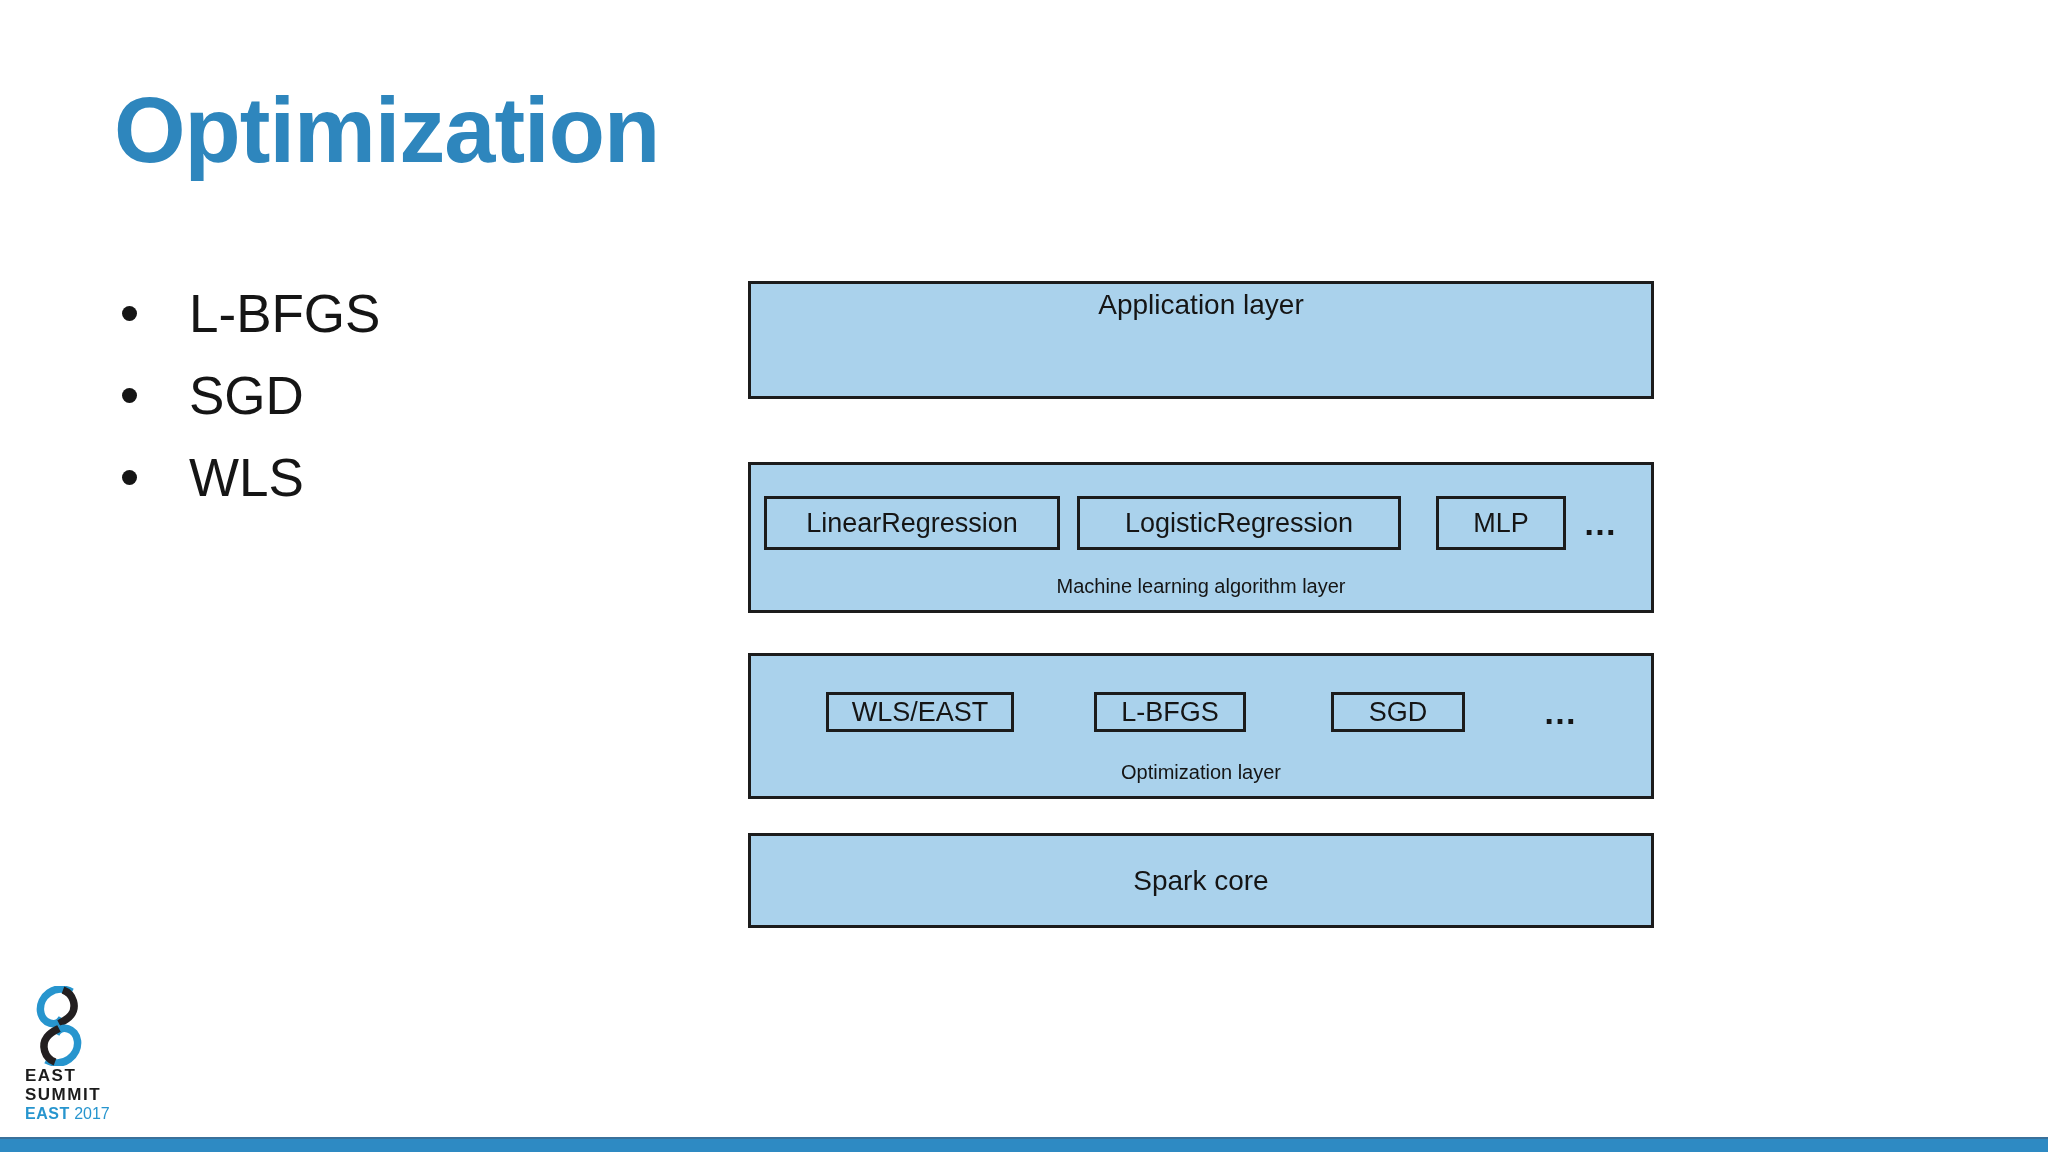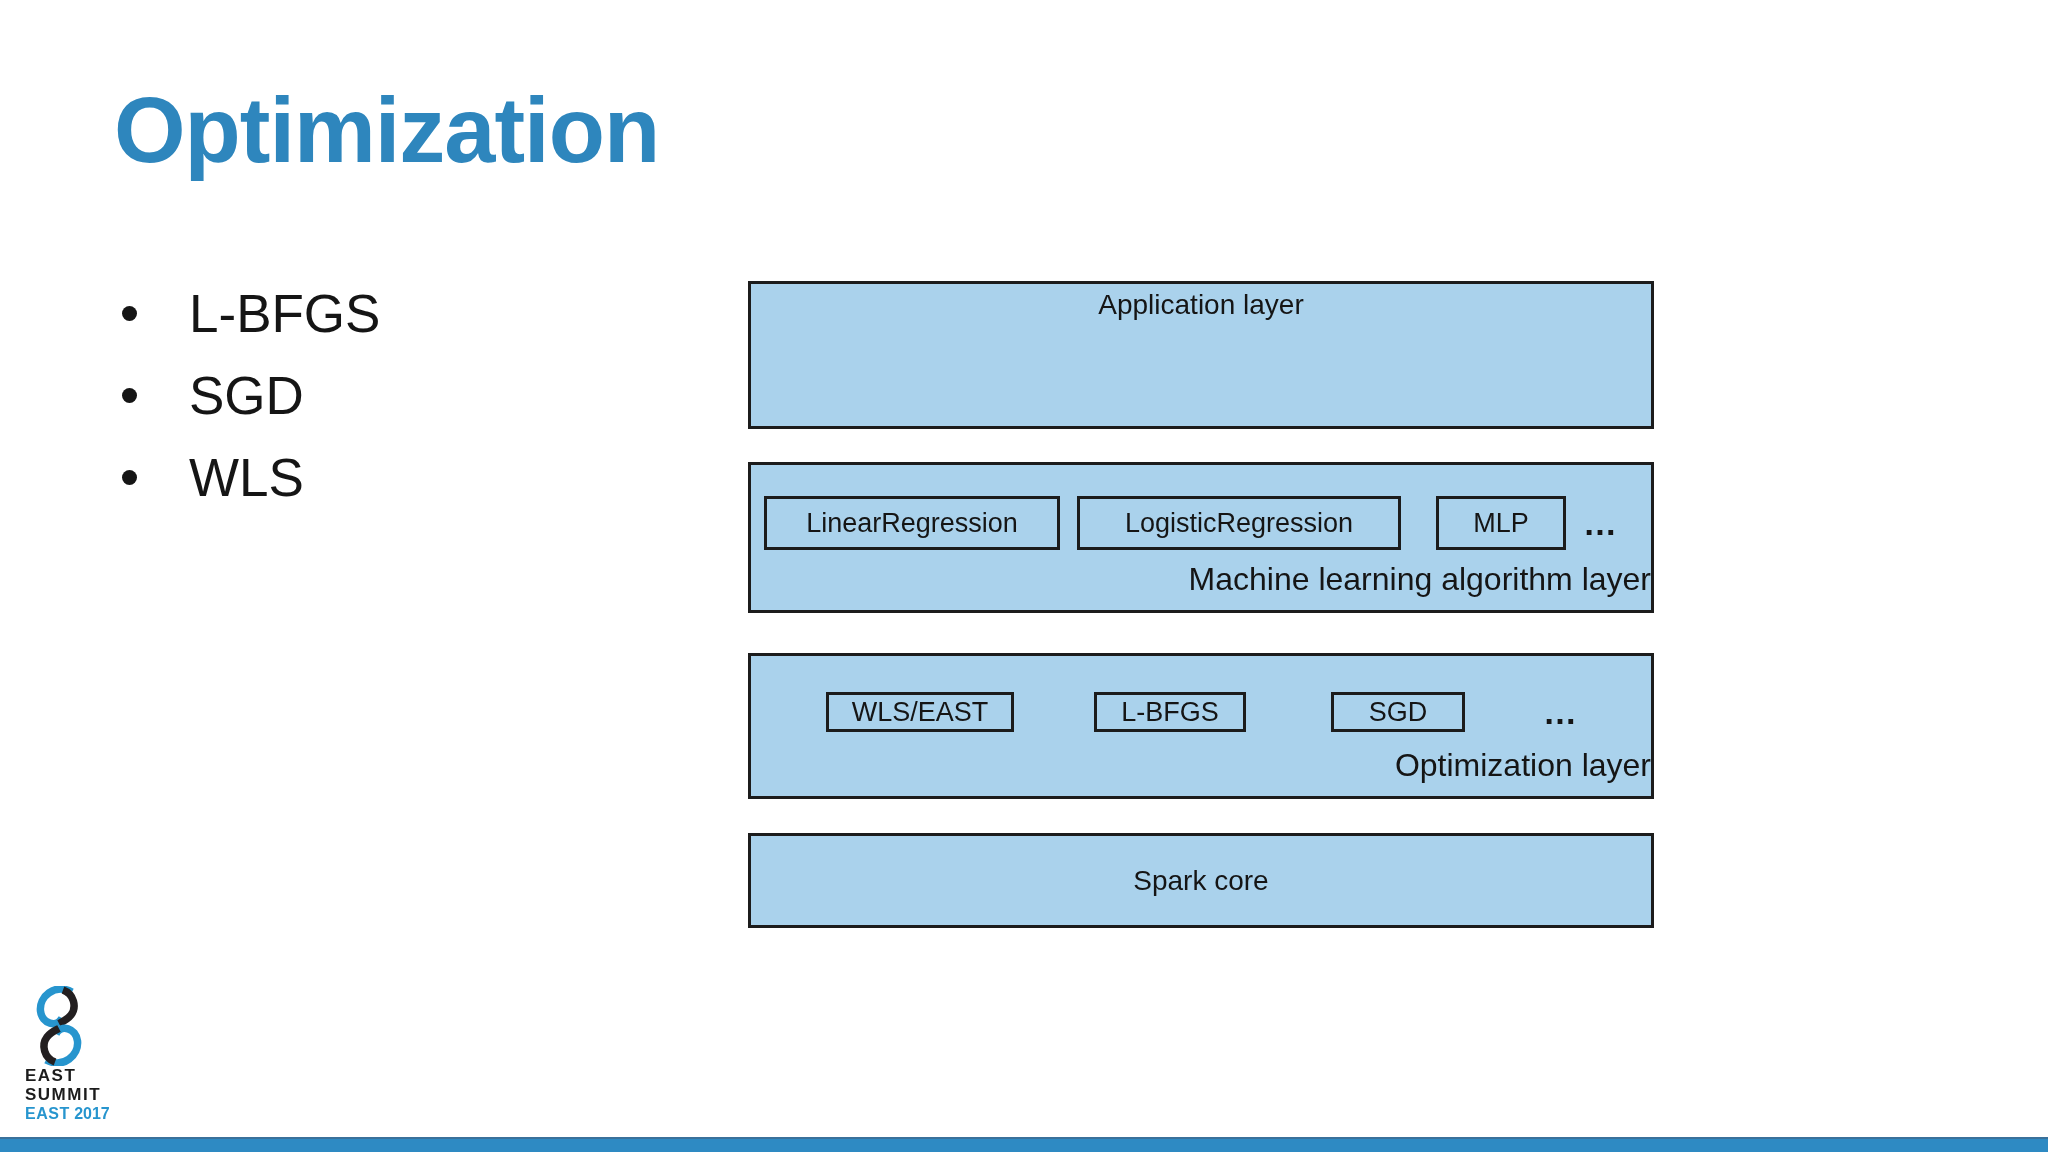--- a/index.html
+++ b/index.html
@@ -37,21 +37,21 @@
   }
 
   
   .layer {
     position:absolute; left:748px; width:906px;
     box-sizing:border-box;
     background:var(--box_fill);
     border:3px solid var(--box_border);
     font-size:28px;
   }
-  .layer-app  { top:281px; height:148px; display:flex; flex-direction:column; justify-content:flex-start; align-items:center; }
+  .layer-app  { top:281px; height:118px; display:flex; flex-direction:column; justify-content:flex-start; align-items:center; }
   .layer-app .line { line-height:41px; text-align:center; }
   .layer-ml   { top:462px; height:151px;padding-left:40px; }
   .layer-opt  { top:653px; height:146px; }
   .layer-core { top:833px; height:95px; display:flex; justify-content:center; align-items:center; }
 
   .inner-box {
     position:absolute;
     box-sizing:border-box;
     background:var(--box_fill);
     border:3px solid var(--box_border);
@@ -70,33 +70,33 @@
   .dots {
     position:absolute;
     display:flex; align-items:center;
     font-weight:bold; font-size:34px; letter-spacing:-2px;
   }
   .layer-ml .dots  { left:832px; top:31px; height:54px; }
   .layer-opt .dots { left:792px; top:36px; height:40px; }
 
   .layer-label {
     position:absolute; left:0; right:0; bottom:12px;
-    text-align:right; font-size:32px;
+    text-align:center; font-size:20px;
   }
 
   
   .logo { position:absolute; left:25px; top:986px; width:110px; }
   .logo svg { display:block; margin-left:8px; }
   .logo-line1, .logo-line2 {
     font-size:17px; font-weight:bold; letter-spacing:1.5px;
     color:#1c1c1c; line-height:19px; white-space:nowrap;
   }
   .logo-line3 { font-size:16px; line-height:19px; color:var(--logo_blue); white-space:nowrap; }
   .logo-line3 .east { font-weight:bold; letter-spacing:0.5px; }
-  .logo-line3 .year { font-weight:bold; }
+  .logo-line3 .year { font-weight:normal; }
 
   
   .bottom-bar {
     position:absolute; left:0; right:0; bottom:0;
     height:13px;
     background:var(--bar_blue);
     border-top:2px solid var(--bar_edge);
   }
 </style>
 </head>

